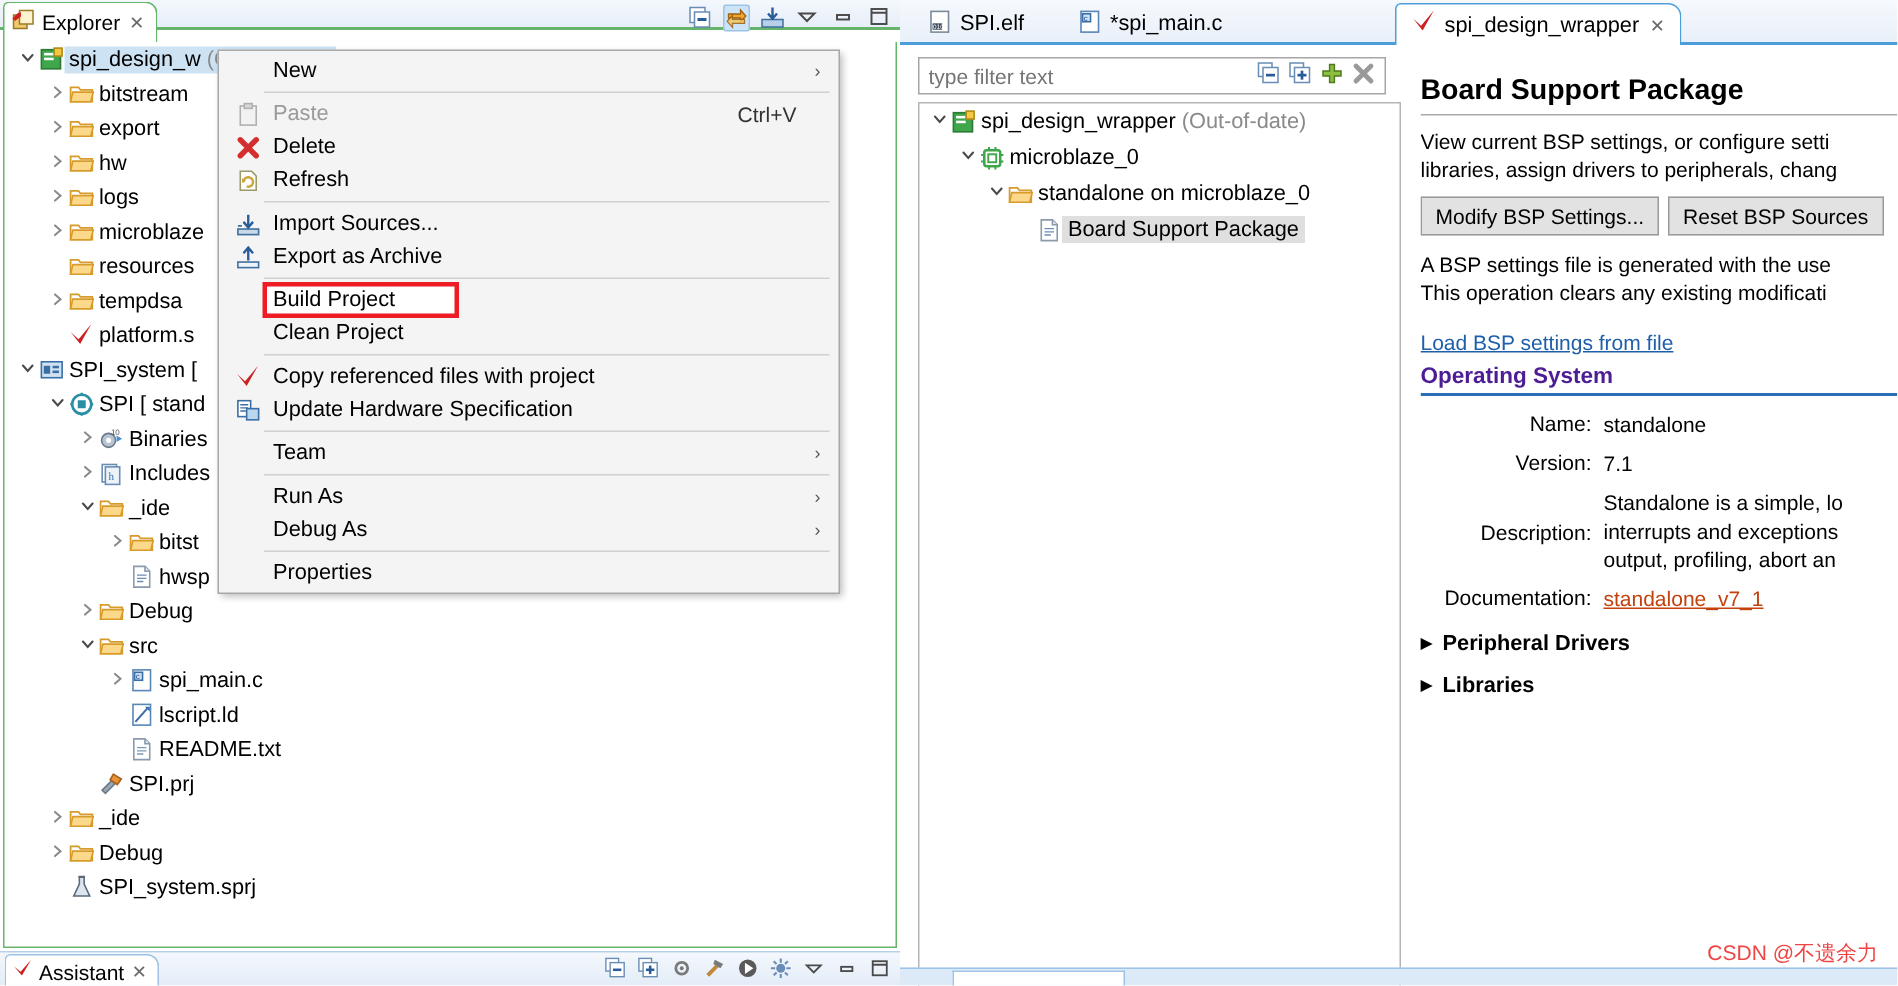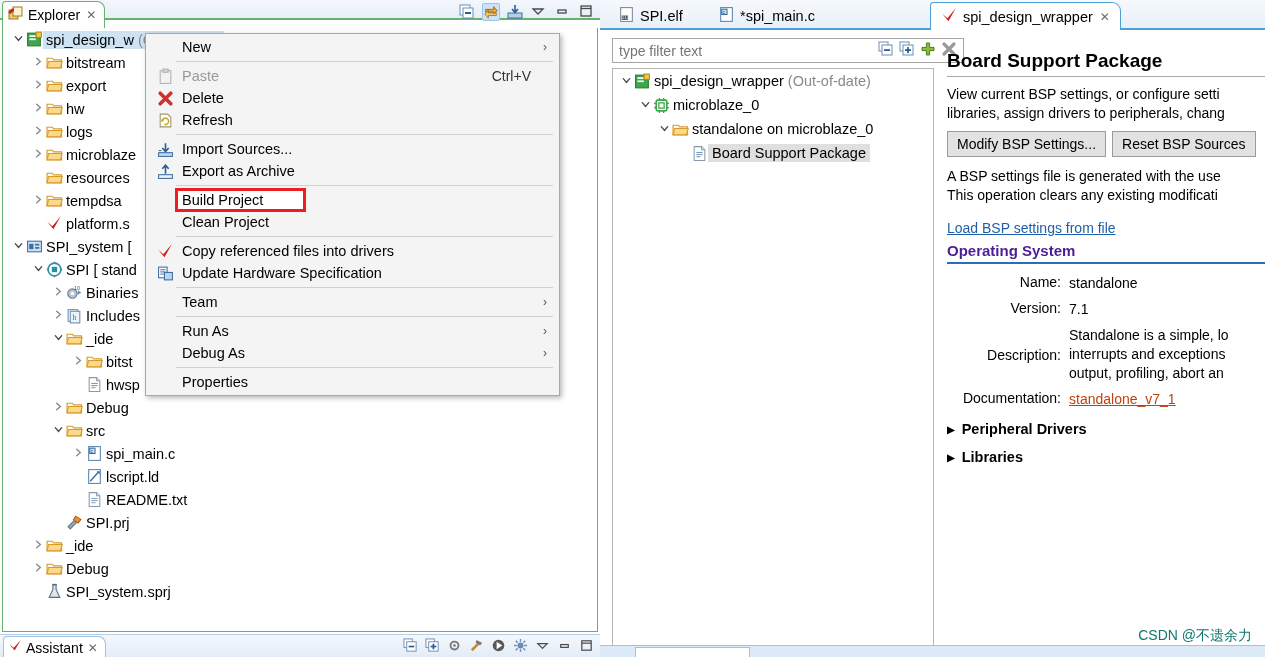--- a/index.html
+++ b/index.html
@@ -107,21 +107,21 @@
   .ed-tab.active {
     background: #ffffff;
     border: 1px solid #4c9ed9; border-bottom: none;
     border-top-left-radius: 4px; border-top-right-radius: 9px;
   }
   .ed-body {
     position: absolute; left: 0; top: 32px; right: 0; bottom: 0;
     background: #ffffff;
   }
   .filter-wrap {
-    position: absolute; left: 12px; top: 6px; width: 352px; height: 25px;
+    position: absolute; left: 12px; top: 6px; width: 312px; height: 25px;
     border: 1px solid #a6a6a6; background: #ffffff;
     display: flex; align-items: center;
   }
   .filter-input {
     flex: 1; border: none; outline: none; font-size: 14px;
     color: #999; padding-left: 6px; background: transparent;
     font-family: "Liberation Sans", sans-serif;
   }
   .filter-btns { display:flex; align-items:center; gap:5px; padding-right:6px; }
 
@@ -175,21 +175,21 @@
     position: absolute; left: 600px; top: 645px; width: 665px; height: 12px;
     background: #dce9f7; border-top: 1px solid #9dc3e6;
   }
   .btab2 {
     position:absolute; left: 35px; top: 1px; width: 115px; height: 12px;
     background:#ffffff; border:1px solid #9dc3e6; border-bottom:none;
     font-size: 13px; overflow:hidden; color:#000; padding-left:4px;
   }
   #watermark {
     position: absolute; right: 13px; top: 627px;
-    font-size: 14px; color: #0f766e;
+    font-size: 14px; color: #ef4444;
     font-family: "Liberation Sans", sans-serif;
   }
   .nowrapclip { overflow: hidden; }
 </style>
 </head>
 <body>
 
 <div id="root">
 
   <div id="explorer">
@@ -612,21 +612,21 @@
           <span class="mi-icon"></span>
           <span class="mi-text">Clean Project</span>
         </div>
         <div class="msep"></div>
         <div class="mi">
           <span class="mi-icon">
             <svg width="17" height="17" viewBox="0 0 16 16">
               <path d="M1 6 L6 10.5 L14 1 L7 13.5 Z" fill="#cc2222"></path>
             </svg>
           </span>
-          <span class="mi-text">Copy referenced files into drivers</span>
+          <span class="mi-text">Copy referenced files with project</span>
         </div>
         <div class="mi">
           <span class="mi-icon">
             <svg width="17" height="17" viewBox="0 0 16 16">
               <rect x="1.5" y="2" width="8" height="10" fill="#ffffff" stroke="#3a6ea5"></rect>
               <path d="M3 4.5 H8 M3 6.5 H8 M3 8.5 H6.5" stroke="#3a6ea5" stroke-width="0.9"></path>
               <rect x="7" y="7" width="7.5" height="7" fill="#bcd6ef" stroke="#3a6ea5"></rect>
             </svg>
           </span>
           <span class="mi-text">Update Hardware Specification</span>

